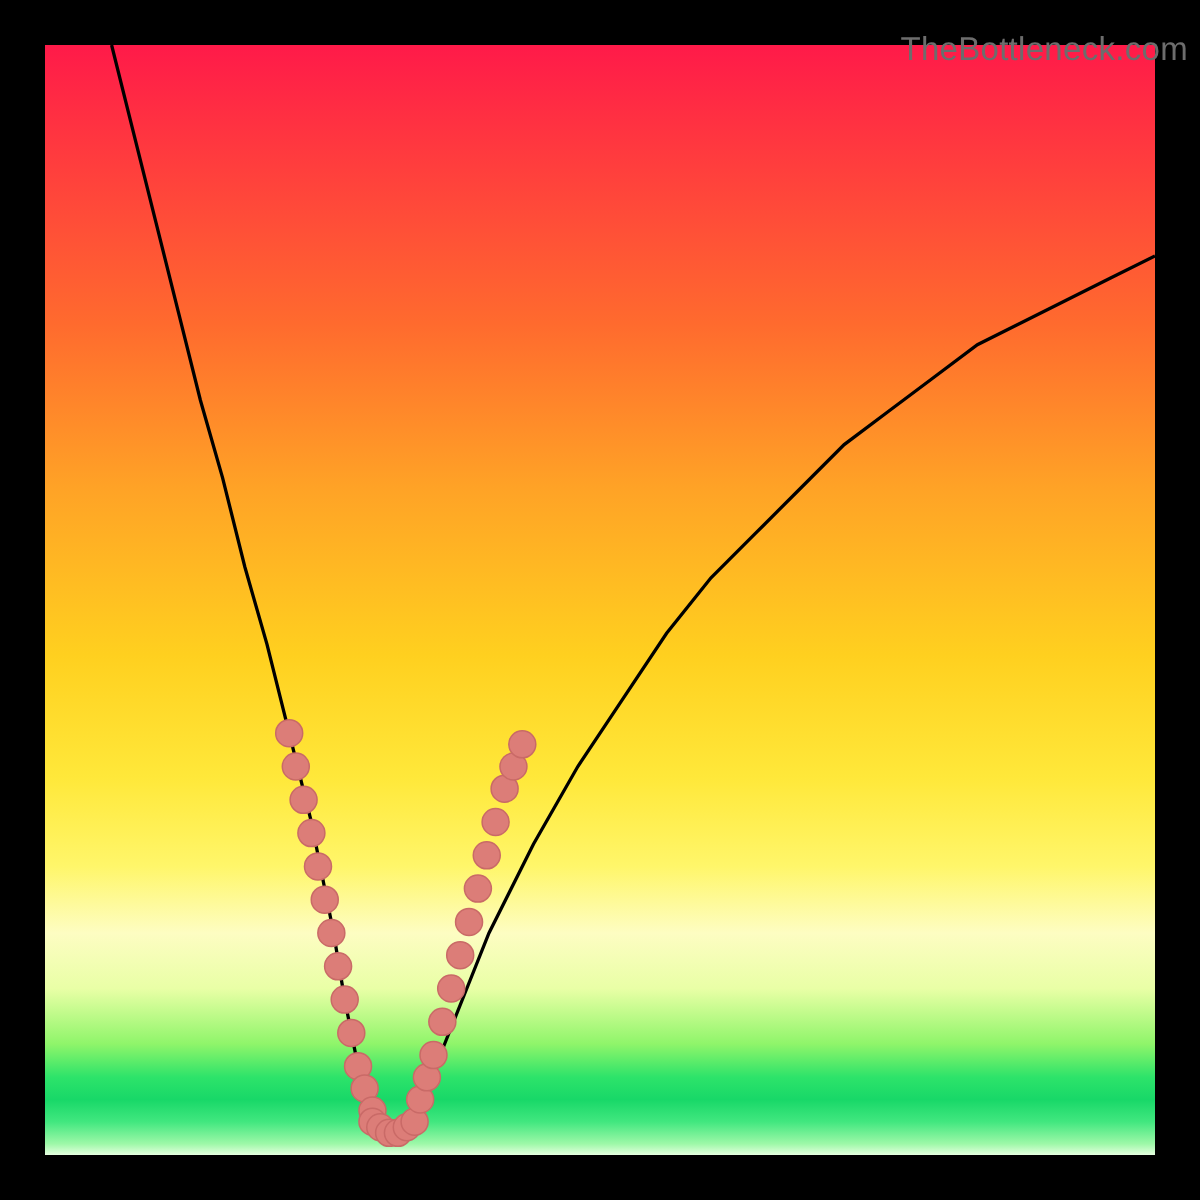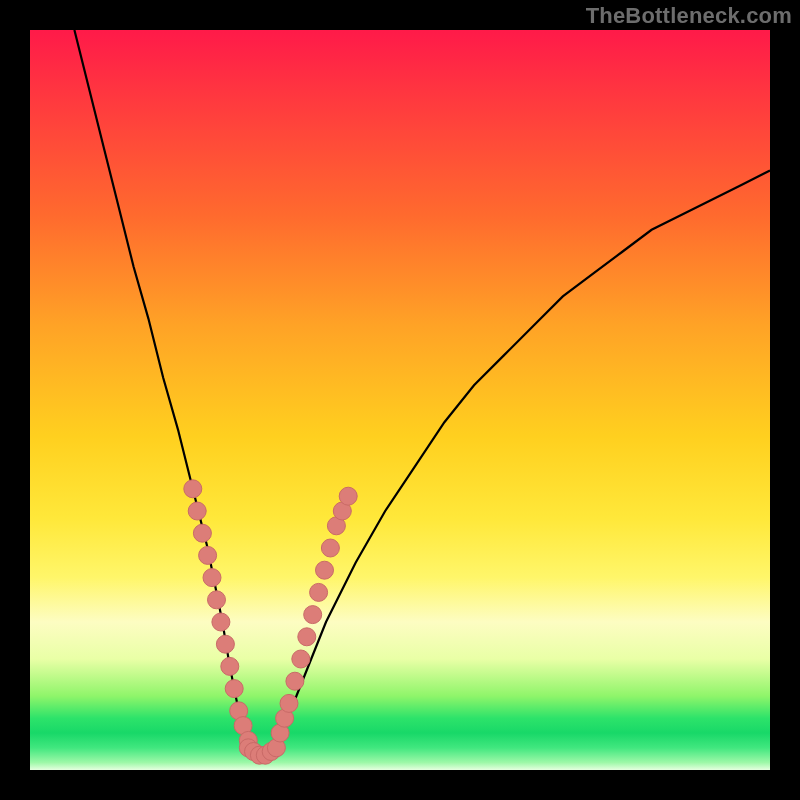--- a/index.html
+++ b/index.html
@@ -43,27 +43,26 @@
     );
   }
   .plot-area svg {
     position: absolute;
     inset: 0;
     width: 100%;
     height: 100%;
   }
   .watermark {
     position: absolute;
-    top: 3px;
+    top: 20px;
     right: 8px;
     color: #6d6d6d;
     font-size: 22px;
     letter-spacing: 0.2px;
     user-select: none;
-    font-weight: bold;
   }
 </style>
 </head>
 <body>
 
 <div class="frame">
 
   <div class="plot-area">
     <svg viewBox="0 0 740 740" preserveAspectRatio="none">
       <path id="curve-path" fill="none" stroke="#000000" stroke-width="2.2" d="M44.4 0.0 L59.2 59.2 L74.0 118.4 L88.8 177.6 L103.6 236.8 L118.4 288.6 L133.2 347.8 L148.0 399.6 L162.8 458.8 L170.2 488.4 L177.6 518.0 L185.0 555.0 L192.4 592.0 L199.8 636.4 L207.2 673.4 L214.6 703.0 L222.0 717.8 L229.4 725.2 L236.8 725.2 L244.2 717.8 L251.6 703.0 L266.4 666.0 L281.2 629.0 L296.0 592.0 L325.6 532.8 L355.2 481.0 L384.8 436.6 L414.4 392.2 L444.0 355.2 L473.6 325.6 L503.2 296.0 L532.8 266.4 L562.4 244.2 L592.0 222.0 L621.6 199.8 L651.2 185.0 L680.8 170.2 L710.4 155.4 L740.0 140.6 "></path>

